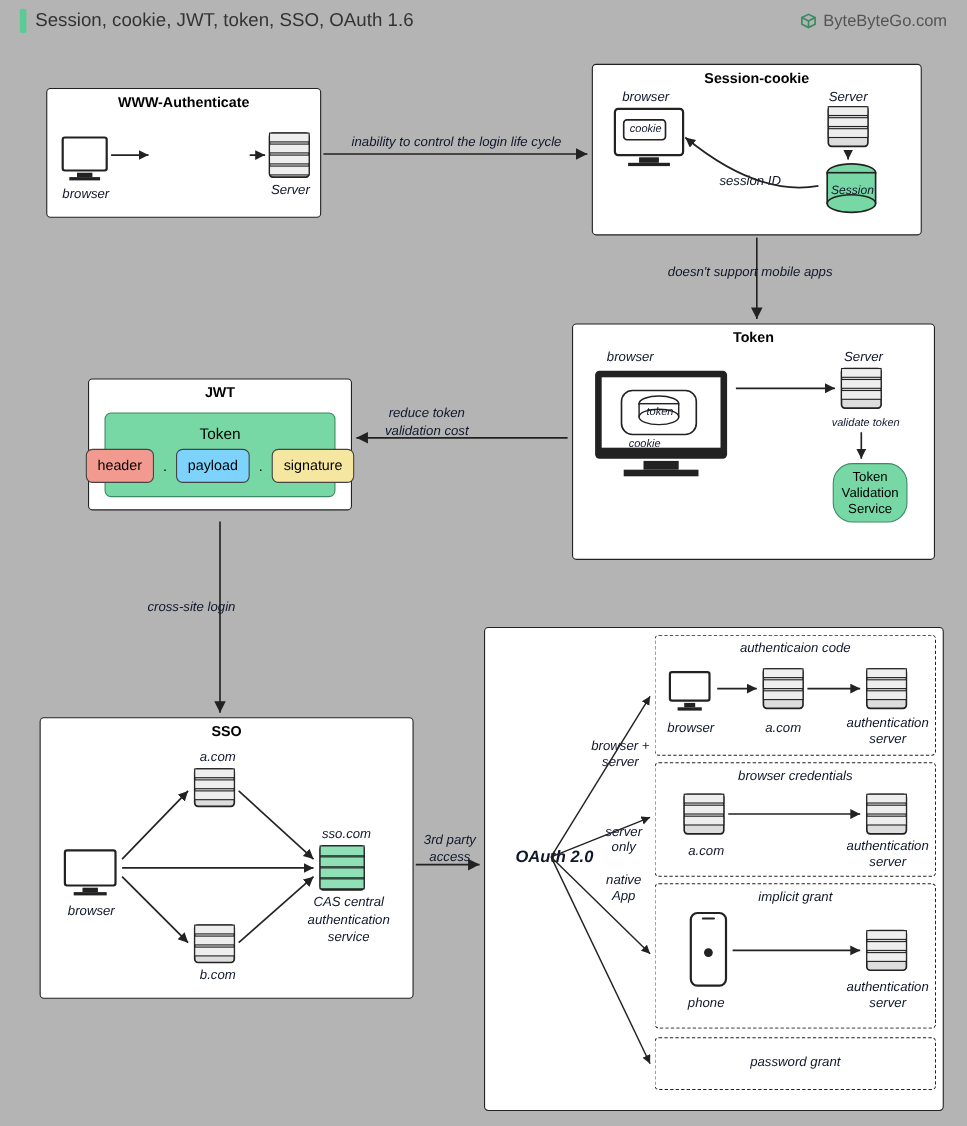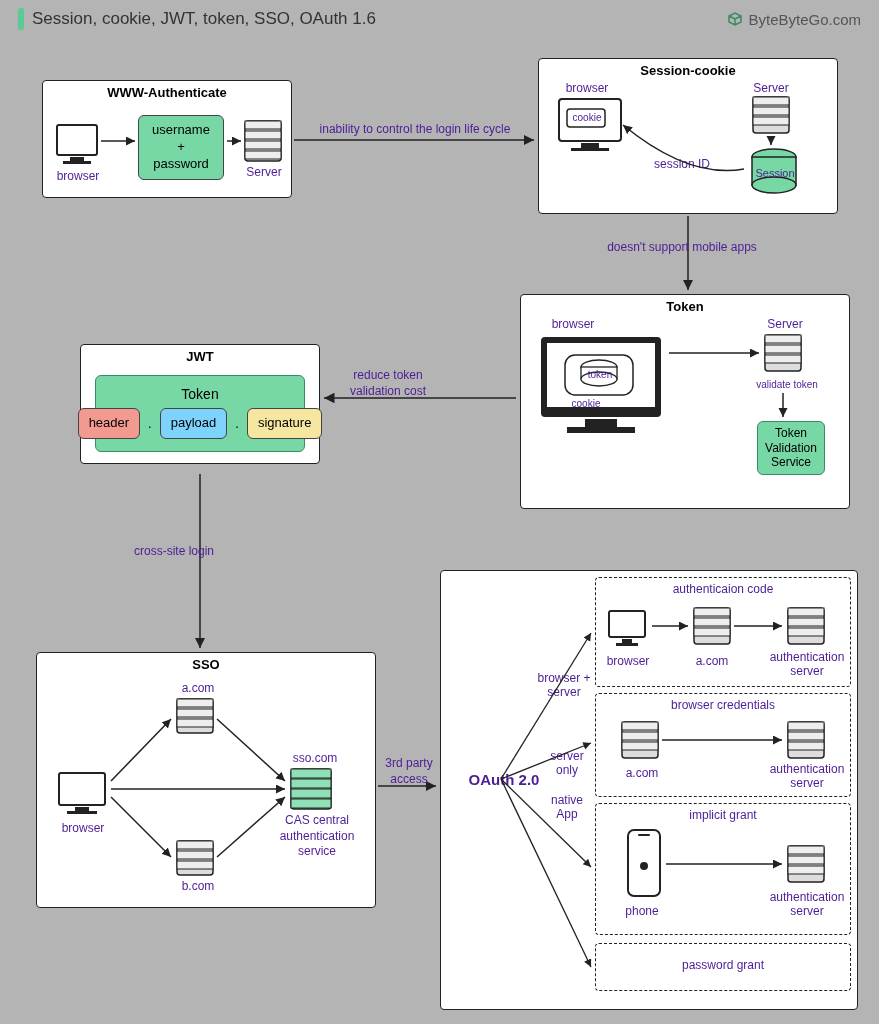--- a/index.html
+++ b/index.html
@@ -22,37 +22,37 @@
   .brand { display: flex; align-items: center; gap: 4px; font-size: 15px; color: #555; font-weight: 500;}
   .brand-svg { width: 18px; height: 18px; }
   .box {
     position: absolute;
     background: #fff;
     border: 1.5px solid #222;
     border-radius: 4px;
   }
   .dashed { border-style: dashed; background: transparent; }
   .box-title { text-align: center; font-size: 13px; font-weight: 600; padding: 4px 0; }
-  .lbl { font-size: 12px; position: absolute; text-align: center; color:#4c1d95; }
+  .lbl { font-size: 12px; position: absolute; text-align: center; color:#0f172a;font-style:italic; }
   .chip {
     border: 1.5px solid #444; border-radius: 6px; padding: 6px 10px;
     font-size: 13px; display: inline-block; text-align: center; line-height: 1.3;
   }
   .chip-green { background: #77d8a6; }
   .chip-red   { background: #f39a90; }
   .chip-pink  { background: #7dd3fc; }
   .chip-yellow{ background: #f6e7a0; }
   .tokenbox {
     background: #77d8a6; border-radius: 6px; padding: 10px 12px 12px;
     position: absolute; border: 1px solid #3a8a62;
   }
   .tokenbox .tktitle { text-align:center; font-size:14px; margin-bottom:6px; }
   .tokenbox .row { display:flex; gap:8px; align-items:center; justify-content:center; font-size:13px;}
   .svc {
-    background: #77d8a6; border:1.5px solid #3a8a62; border-radius:6px;
+    background: #77d8a6; border:1.5px solid #3a8a62; border-radius:18px;
     display:flex; align-items:center; justify-content:center; text-align:center;
     font-size:12px; line-height:1.2; padding:0;
   }
   svg.arrows { position:absolute; top:0; left:0; width:879px; height:1024px; pointer-events:none; }
   .icon-server.green rect.body { fill:#77d8a6; }
 </style>
 </head>
 <body>
 
 <div class="header">
@@ -71,23 +71,20 @@
 <div class="box" style="left:42px; top:80px; width:250px; height:118px;">
   <div class="box-title">WWW-Authenticate</div>
 
   <svg style="position:absolute; left:10px; top:40px;" width="50" height="50">
     <rect x="4" y="4" width="40" height="30" rx="2" fill="#fff" stroke="#222" stroke-width="2"></rect>
     <rect x="17" y="36" width="14" height="4" fill="#222"></rect>
       <rect x="10" y="40" width="28" height="3" fill="#222"></rect>
   </svg>
   <div class="lbl" style="left:10px; top:88px; width:50px;">browser</div>
 
-  <div class="chip chip-green" style="position:absolute; left:95px; top:34px; width:86px;">
-    <span>username + password</span>
-  </div>
 
   <svg style="position:absolute; left:200px; top:38px;" width="40" height="44" class="icon-server">
     <rect class="body" x="2" y="2" width="36" height="40" rx="3" fill="#ddd" stroke="#222" stroke-width="1.5"></rect>
     <rect x="2" y="2" width="36" height="8" fill="#eee" stroke="#222" stroke-width="1"></rect>
     <rect x="2" y="12" width="36" height="8" fill="#eee" stroke="#222" stroke-width="1"></rect>
     <rect x="2" y="22" width="36" height="8" fill="#eee" stroke="#222" stroke-width="1"></rect>
     <rect x="2" y="32" width="36" height="8" fill="#eee" stroke="#222" stroke-width="1"></rect>
   </svg>
   <div class="lbl" style="left:198px; top:84px; width:46px;">Server</div>
 

